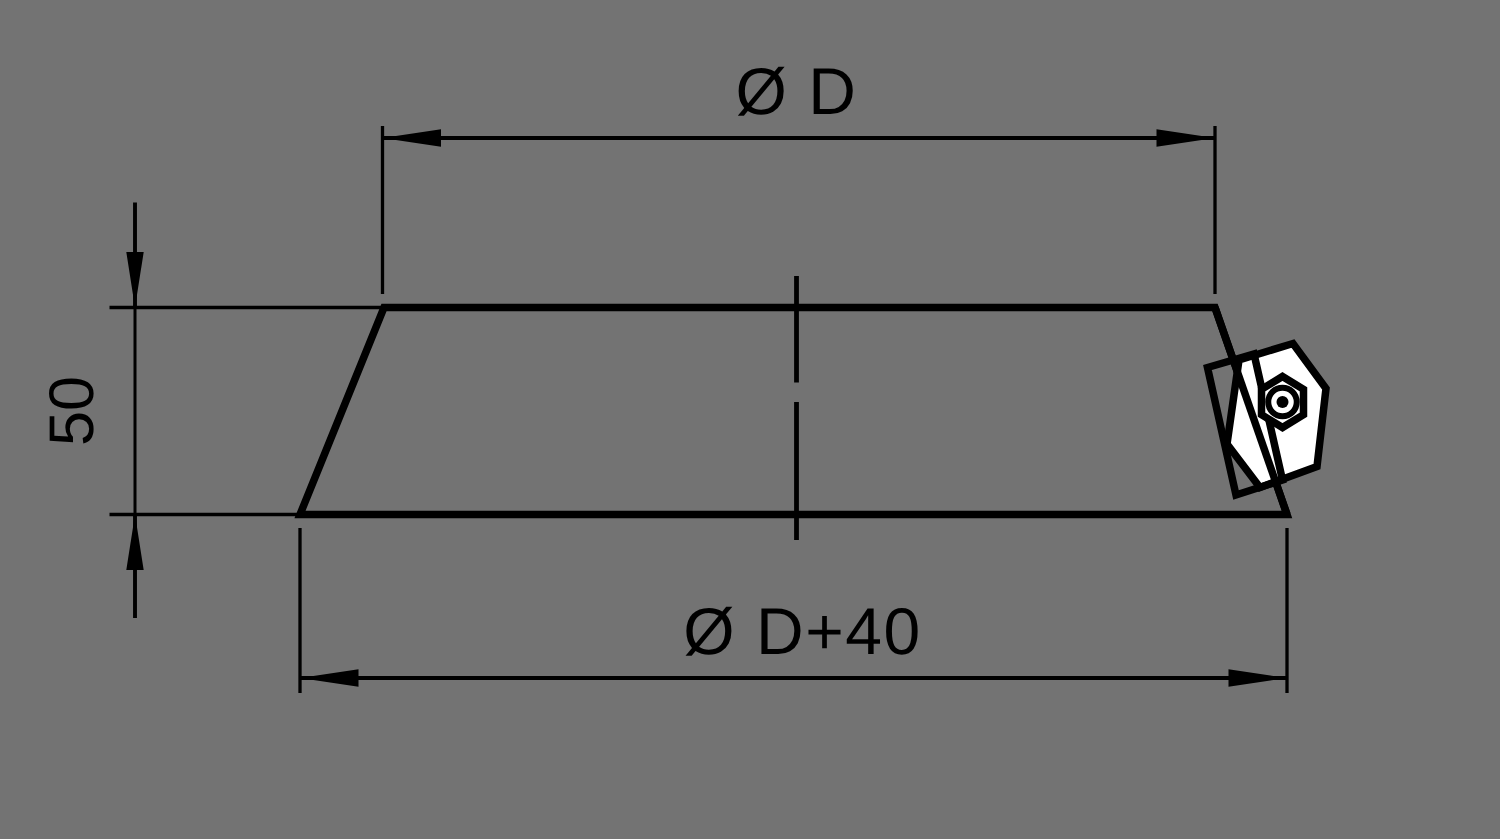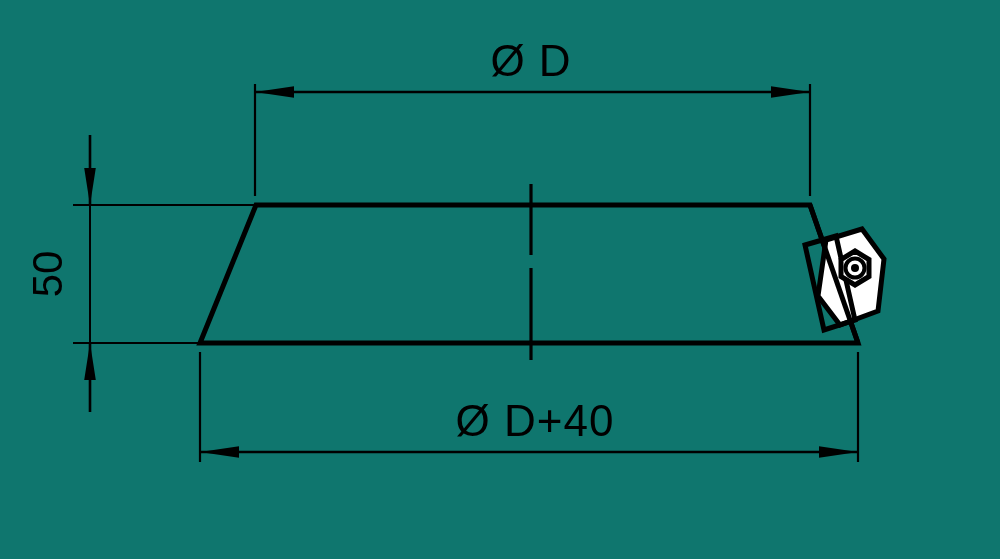--- a/index.html
+++ b/index.html
@@ -7,21 +7,21 @@
     padding: 0;
     background: #ffffff;
   }
   body {
     font-family: "Liberation Sans", sans-serif;
   }
   #drawing-root {
     position: relative;
     width: 1000px;
     height: 559px;
-    background: #0f766e;
+    background: #737373;
     overflow: hidden;
   }
   svg#drawing-canvas {
     display: block;
     width: 1000px;
     height: 559px;
   }
   .dim-text {
     font-family: "Liberation Sans", sans-serif;
     font-size: 44px;

